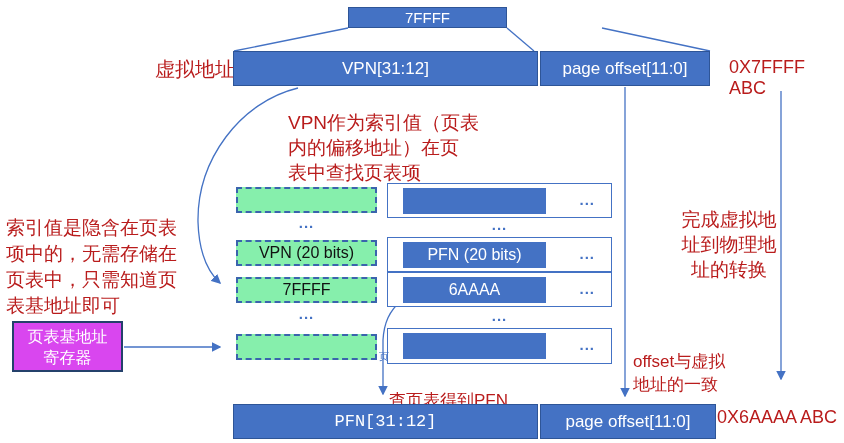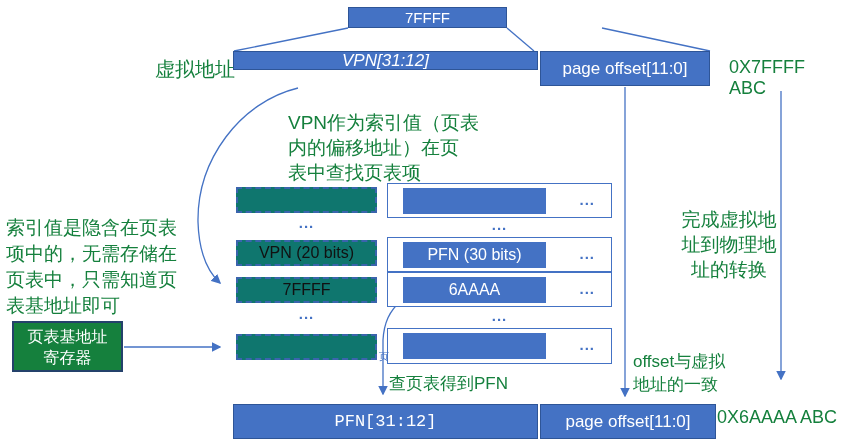--- a/index.html
+++ b/index.html
@@ -8,44 +8,44 @@
     font-family:"Liberation Sans","DejaVu Sans",sans-serif;
   }
   .abs{position:absolute;}
   .solid-box{
     position:absolute;background:#4472C4;border:1px solid #2E5597;
     color:#fff;display:flex;align-items:center;justify-content:center;
     box-sizing:border-box;font-size:17px;
   }
   .top-box{font-size:15px;}
   .dashed-box{
-    position:absolute;background:#0f766e;border:2px dashed #3A64AD;
+    position:absolute;background:#86efac;border:2px dashed #3A64AD;
     color:#111;display:flex;align-items:center;justify-content:center;
     box-sizing:border-box;font-size:16px;left:236px;width:141px;height:26px;
   }
   .pt-row{
     position:absolute;background:#fff;border:1px solid #4472C4;
     box-sizing:border-box;left:387px;width:225px;height:35px;
   }
   .pt-bar{
     position:absolute;left:15px;top:4px;width:143px;height:26px;background:#4472C4;
     color:#fff;display:flex;align-items:center;justify-content:center;font-size:16px;
   }
   .pt-dots{
     position:absolute;right:16px;top:50%;transform:translateY(-58%);
     color:#4472C4;font-weight:bold;font-size:15px;letter-spacing:1px;
   }
   .gap-dots{
     position:absolute;color:#4472C4;font-weight:bold;font-size:15px;
     letter-spacing:1px;text-align:center;
   }
-  .blue-note{position:absolute;color:#15803d;}
+  .blue-note{position:absolute;color:#b91c1c;}
   .register-box{
     position:absolute;left:12px;top:321px;width:111px;height:51px;
-    background:#15803d;border:2px solid #24416B;box-sizing:border-box;
+    background:#d946ef;border:2px solid #24416B;box-sizing:border-box;
     color:#fff;display:flex;flex-direction:column;align-items:center;
     justify-content:center;font-size:16px;line-height:21px;
   }
   .watermark{
     position:absolute;left:697px;top:411px;font-size:14px;color:#000000;
     opacity:.8;white-space:nowrap;margin-top:44px;
   }
   svg{position:absolute;left:0;top:0;}
 </style>
 </head>
@@ -67,21 +67,21 @@
       <path d="M124,347 L220,347" marker-end="url(#arw)"></path>
       <path d="M402,300 C389,311 384,323 383,340 L383,394" marker-end="url(#arw)"></path>
       <path d="M625,87 L625,396" marker-end="url(#arw)"></path>
       <path d="M781,91 L781,379" marker-end="url(#arw)"></path>
     </g>
   </svg>
 
   <div class="solid-box top-box" style="left:348px;top:7px;width:159px;height:21px;">7FFFF</div>
 
   <div class="blue-note" style="left:155px;top:56px;font-size:20px;">虚拟地址</div>
-  <div class="solid-box" style="left:233px;top:51px;width:305px;height:19px;font-style:italic;">VPN[31:12]</div>
+  <div class="solid-box" style="left:233px;top:51px;width:305px;height:35px;">VPN[31:12]</div>
   <div class="solid-box" style="left:540px;top:51px;width:170px;height:35px;">page offset[11:0]</div>
   <div class="blue-note" style="left:729px;top:57px;font-size:18px;">0X7FFFF ABC</div>
 
   <div class="blue-note" style="left:288px;top:110px;font-size:19px;line-height:25px;">
     <div>VPN作为索引值（页表</div>
     <div>内的偏移地址）在页</div>
     <div>表中查找页表项</div>
   </div>
 
   <div class="blue-note" style="left:6px;top:215px;font-size:19px;line-height:26px;">
@@ -102,35 +102,35 @@
   <div class="dashed-box" style="top:277px;">7FFFF</div>
   <div class="gap-dots" style="left:236px;top:305px;width:141px;">...</div>
   <div class="dashed-box" style="top:334px;"></div>
 
   <div class="pt-row" style="top:183px;">
     <div class="pt-bar"></div>
     <div class="pt-dots">...</div>
   </div>
   <div class="gap-dots" style="left:387px;top:216px;width:225px;">...</div>
   <div class="pt-row" style="top:237px;">
-    <div class="pt-bar">PFN (30 bits)</div>
+    <div class="pt-bar">PFN (20 bits)</div>
     <div class="pt-dots">...</div>
   </div>
   <div class="pt-row" style="top:272px;">
     <div class="pt-bar">6AAAA</div>
     <div class="pt-dots">...</div>
   </div>
   <div class="gap-dots" style="left:387px;top:307px;width:225px;">...</div>
   <div class="pt-row" style="top:328px;height:36px;">
     <div class="pt-bar"></div>
     <div class="pt-dots">...</div>
   </div>
   <div class="abs" style="left:379px;top:350px;font-size:10px;color:#4472C4;">页</div>
 
-  <div class="blue-note" style="left:389px;top:372px;font-size:17px;">查页表得到PFN</div>
+  <div class="blue-note" style="left:389px;top:389px;font-size:17px;">查页表得到PFN</div>
 
   <div class="blue-note" style="left:680px;top:207px;width:98px;text-align:center;font-size:19px;line-height:25px;">
     <div>完成虚拟地</div>
     <div>址到物理地</div>
     <div>址的转换</div>
   </div>
 
   <div class="blue-note" style="left:633px;top:350px;font-size:17px;line-height:23px;">
     <div>offset与虚拟</div>
     <div>地址的一致</div>

